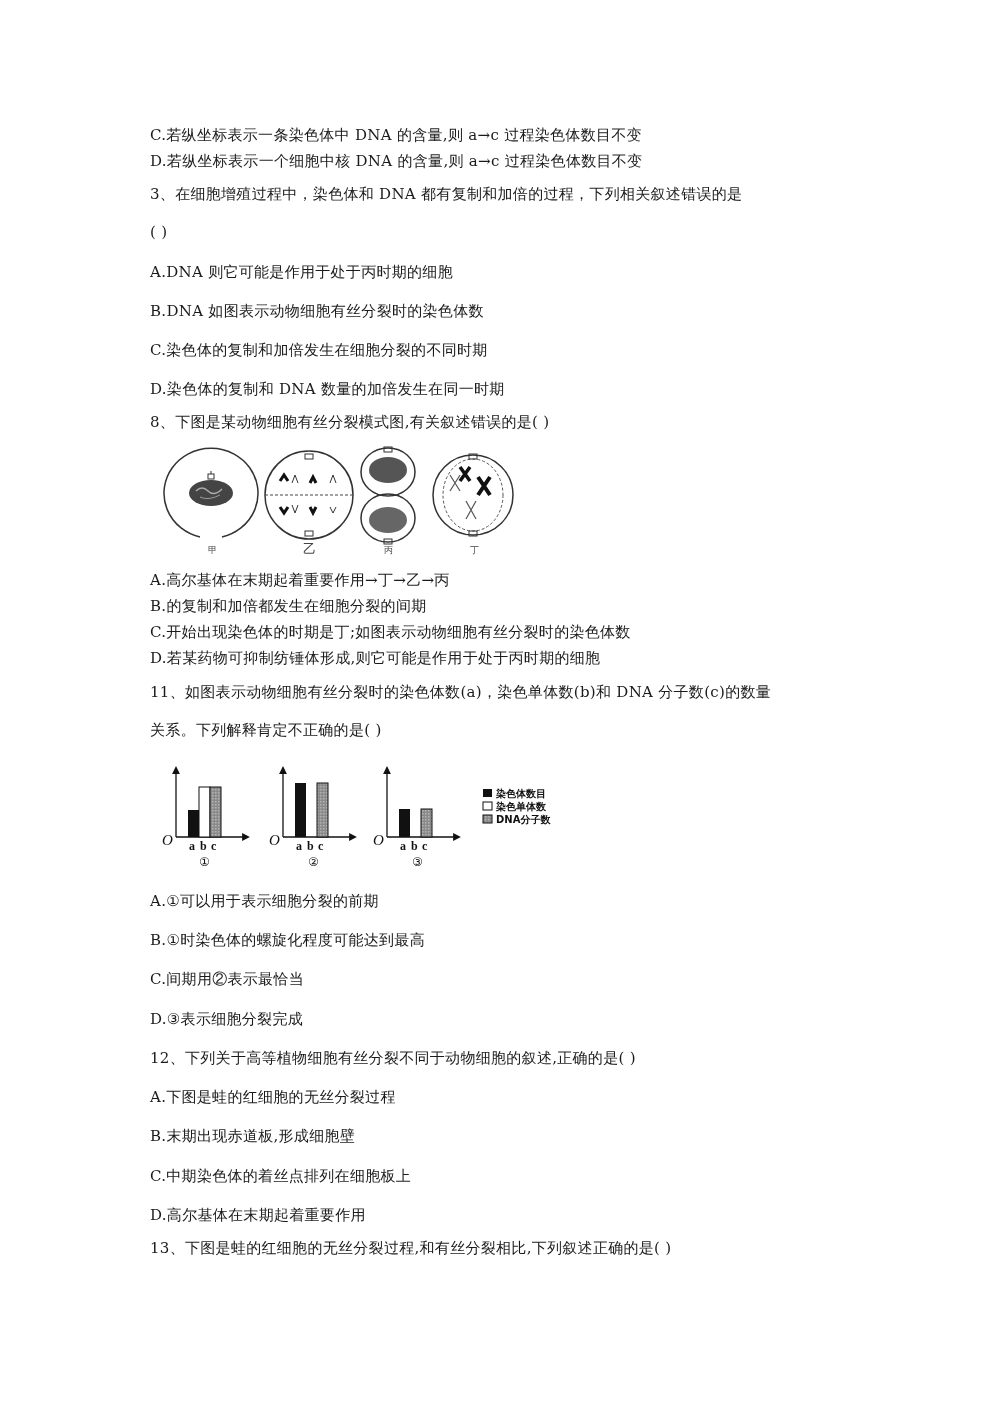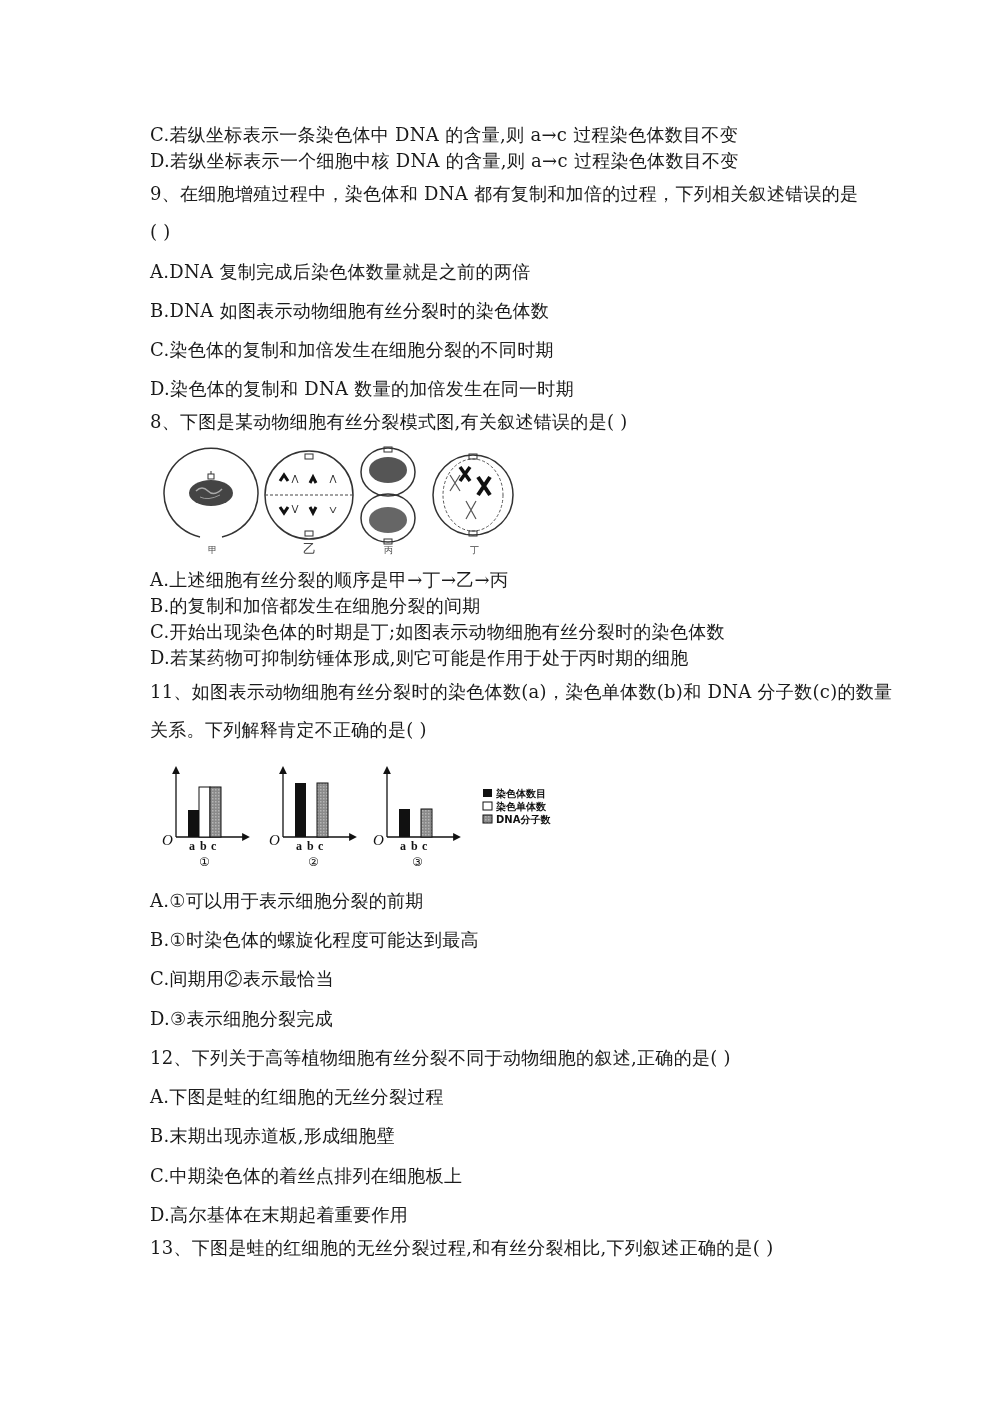--- a/index.html
+++ b/index.html
@@ -1,35 +1,35 @@
 <!DOCTYPE html>
 <html><head>
 <meta charset="utf-8">
 <style>
   html, body { margin: 0; padding: 0; background: #ffffff; }
   body { width: 1000px; height: 1414px; position: relative; overflow: hidden;
          font-family: "DejaVu Serif", "Liberation Serif", serif; color: #1a1a1a; }
-  .line { position: absolute; left: 150px; font-size: 18px; white-space: nowrap; letter-spacing: 0.3px; line-height: 20px; }
+  .line { position: absolute; left: 150px; font-size: 15px; white-space: nowrap; letter-spacing: 0.3px; line-height: 20px; }
   .fig { position: absolute; }
   .cells-fig { left: 160px; top: 445px; width: 380px; height: 110px; }
   .bars-fig { left: 158px; top: 765px; width: 420px; height: 105px; }
   .cap { font-family: "DejaVu Sans", sans-serif; font-size: 9px; fill: #444; }
   .axis-lbl { font-family: "Liberation Serif", serif; font-style: italic; font-size: 15px; fill: #111; }
   .tick-lbl { font-family: "Liberation Serif", serif; font-weight: bold; font-size: 12px; fill: #111; }
   .legend-lbl { font-family: "DejaVu Sans", sans-serif; font-weight: bold; font-size: 10px; fill: #111; }
   .num-lbl { font-family: "DejaVu Sans", sans-serif; font-size: 12px; fill: #111; }
 </style>
 </head>
 <body>
 
 <div class="line" style="top:125px">C.若纵坐标表示一条染色体中 DNA 的含量,则 a→c 过程染色体数目不变</div>
 <div class="line" style="top:151px">D.若纵坐标表示一个细胞中核 DNA 的含量,则 a→c 过程染色体数目不变</div>
-<div class="line" style="top:184px">9、在细胞增殖过程中，染色体和 DNA 都有复制和加倍的过程，下列相关叙述错误的是</div>
+<div class="line" style="top:184px">3、在细胞增殖过程中，染色体和 DNA 都有复制和加倍的过程，下列相关叙述错误的是</div>
 <div class="line" style="top:222px">(     )</div>
-<div class="line" style="top:262px">A.DNA 复制完成后染色体数量就是之前的两倍</div>
+<div class="line" style="top:262px">A.DNA 则它可能是作用于处于丙时期的细胞</div>
 <div class="line" style="top:301px">B.DNA 如图表示动物细胞有丝分裂时的染色体数</div>
 <div class="line" style="top:340px">C.染色体的复制和加倍发生在细胞分裂的不同时期</div>
 <div class="line" style="top:379px">D.染色体的复制和 DNA 数量的加倍发生在同一时期</div>
 <div class="line" style="top:412px">8、下图是某动物细胞有丝分裂模式图,有关叙述错误的是(        )</div>
 
 <div class="fig cells-fig">
   <svg width="380" height="110" viewBox="0 0 380 110">
 
     <g>
       <path d="M 40 92 A 47 45 0 1 1 62 92" fill="none" stroke="#333" stroke-width="1.5"></path>
@@ -74,21 +74,21 @@
       <path d="M290 30 l10 16 M300 30 l-10 16" stroke="#555" stroke-width="1.2"></path>
       <path d="M306 56 l10 18 M316 56 l-10 18" stroke="#555" stroke-width="1.2"></path>
     </g>
     <text class="cap" x="48" y="108">甲</text>
     <text class="cap" x="143" y="108" style="font-size:13px">乙</text>
     <text class="cap" x="224" y="108">丙</text>
     <text class="cap" x="310" y="108">丁</text>
   </svg>
 </div>
 
-<div class="line" style="top:570px">A.上述细胞有丝分裂的顺序是甲→丁→乙→丙</div>
+<div class="line" style="top:570px">A.高尔基体在末期起着重要作用→丁→乙→丙</div>
 <div class="line" style="top:596px">B.的复制和加倍都发生在细胞分裂的间期</div>
 <div class="line" style="top:622px">C.开始出现染色体的时期是丁;如图表示动物细胞有丝分裂时的染色体数</div>
 <div class="line" style="top:648px">D.若某药物可抑制纺锤体形成,则它可能是作用于处于丙时期的细胞</div>
 <div class="line" style="top:682px">11、如图表示动物细胞有丝分裂时的染色体数(a)，染色单体数(b)和 DNA 分子数(c)的数量</div>
 <div class="line" style="top:720px">关系。下列解释肯定不正确的是(     )</div>
 
 <div class="fig bars-fig">
   <svg width="420" height="105" viewBox="0 0 420 105">
     <defs>
       <pattern id="grey" width="3" height="3" patternUnits="userSpaceOnUse">

